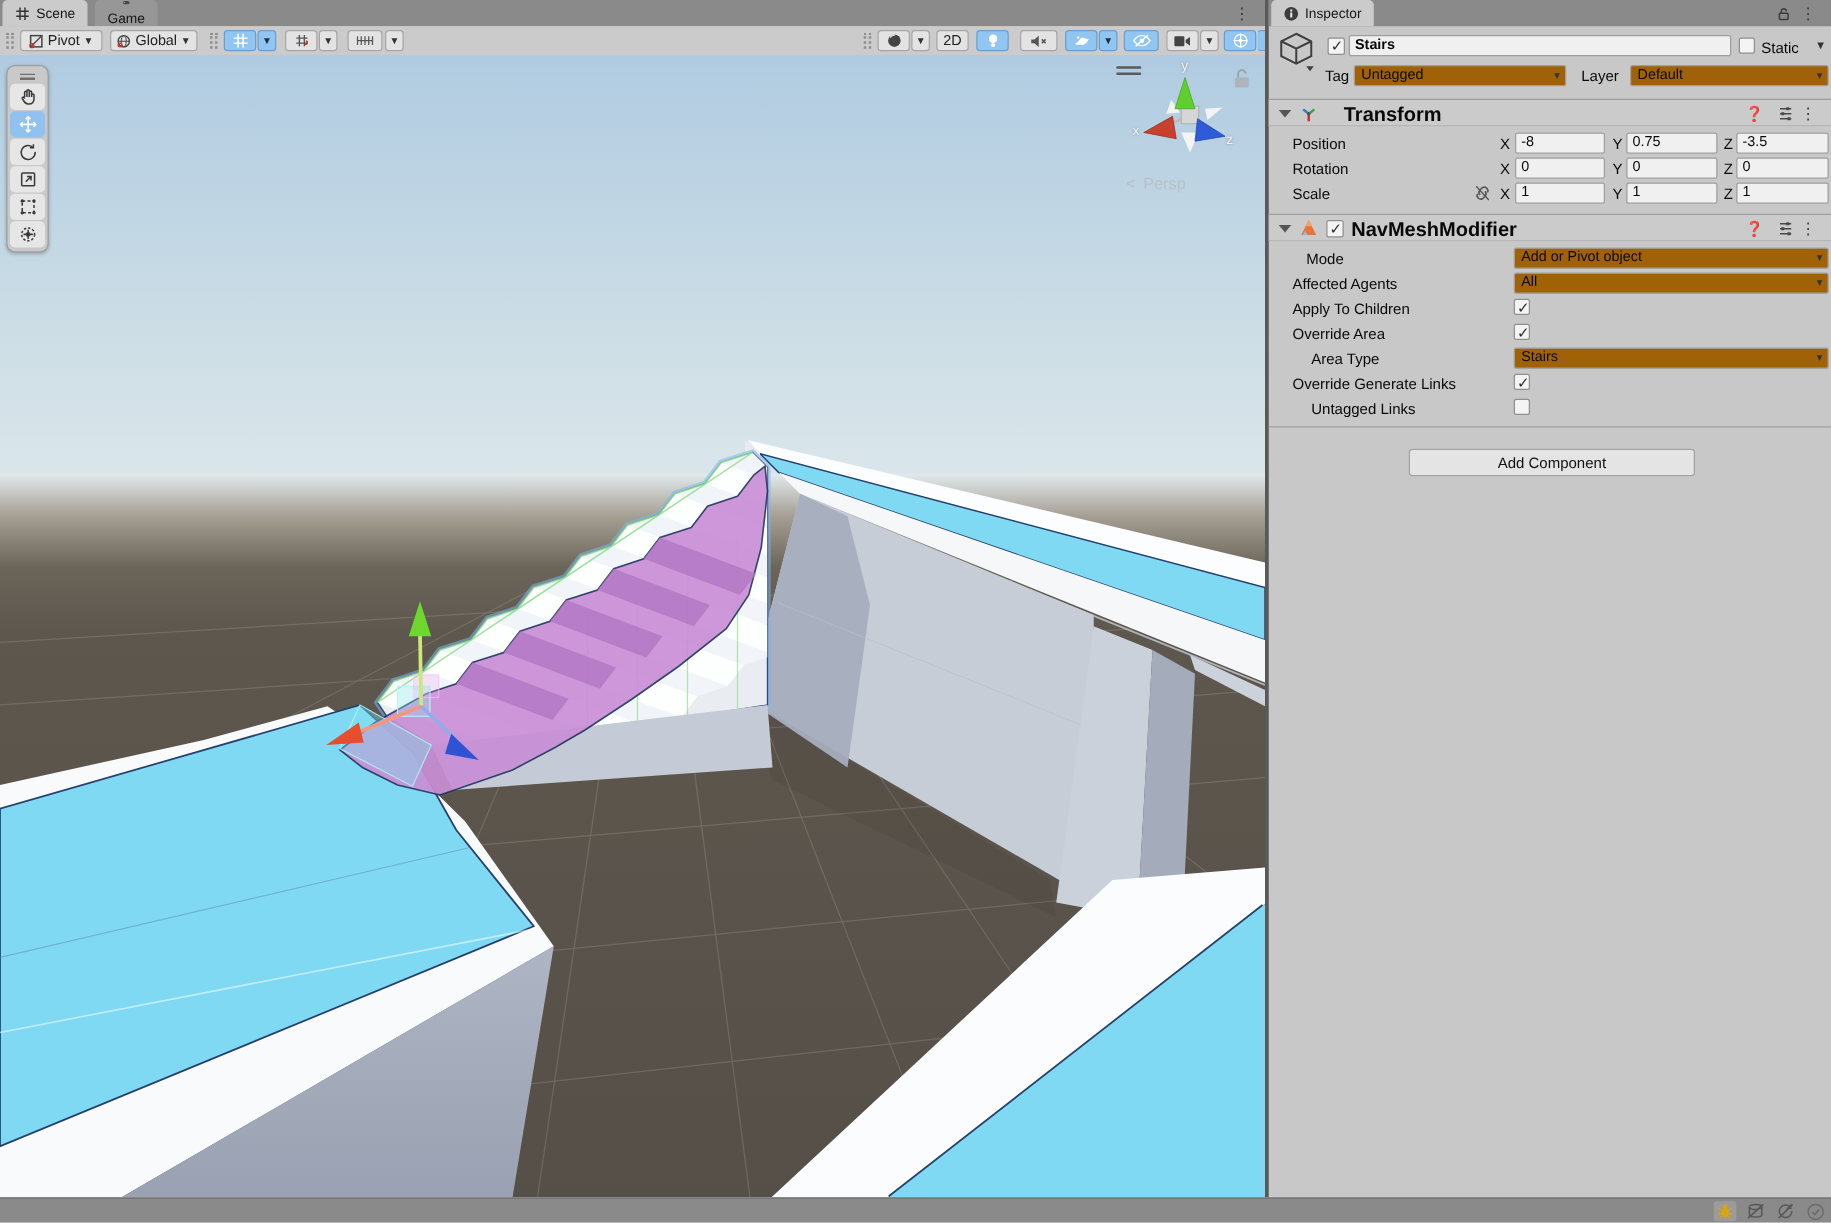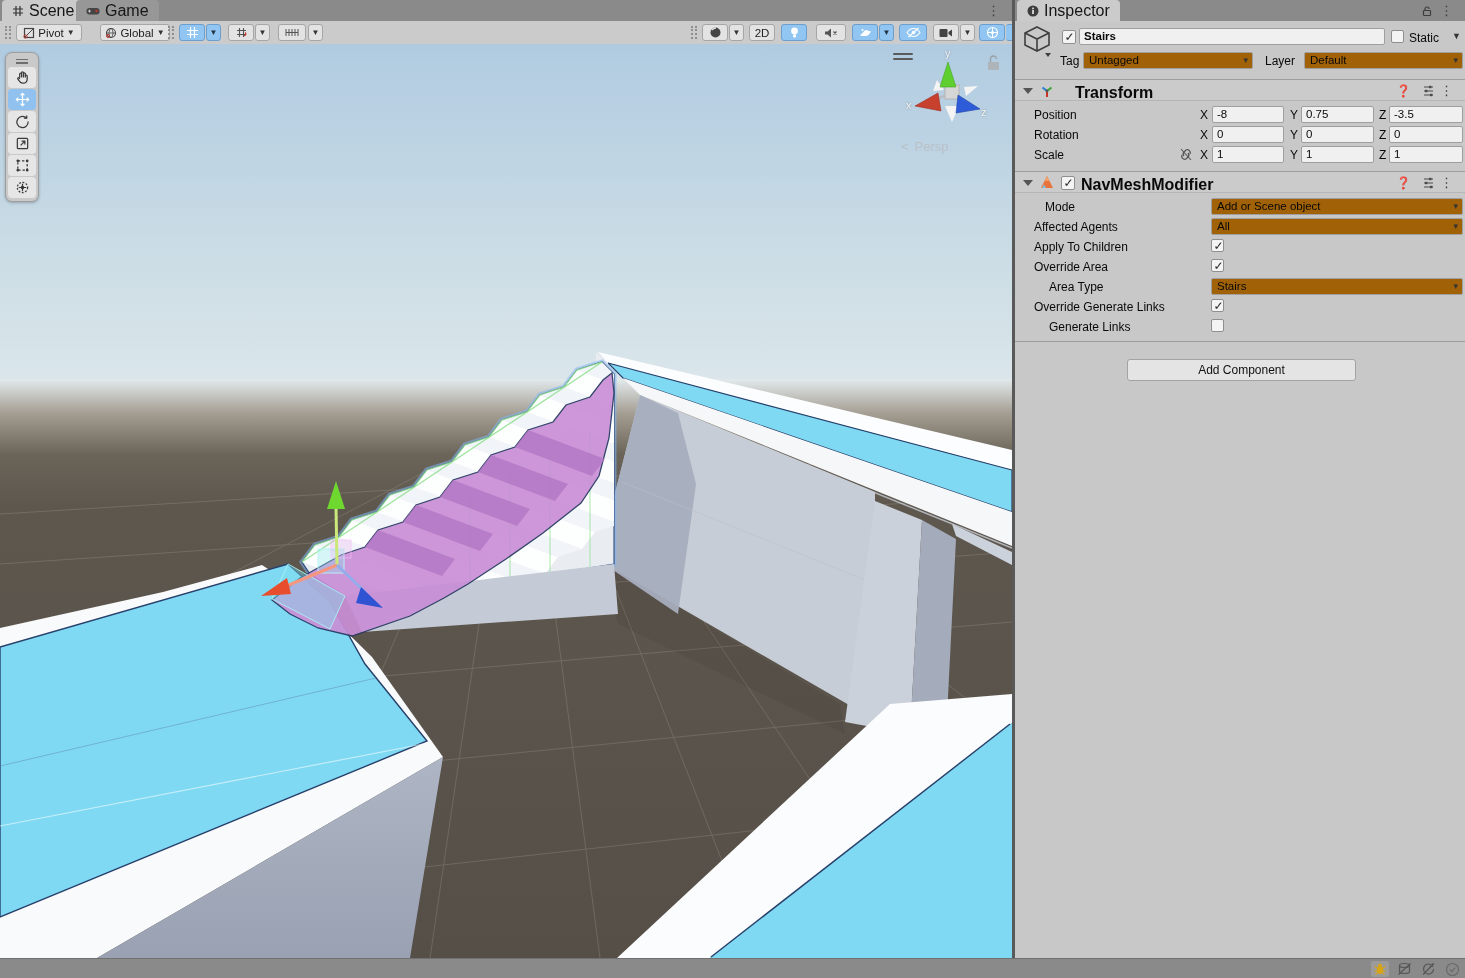--- a/index.html
+++ b/index.html
@@ -7,21 +7,21 @@
     font-family:"Liberation Sans", sans-serif; background:#c8c8c8;
     -webkit-font-smoothing:antialiased; }
   .window { position:relative; width:1465px; height:978px; }
 
   
   .abs { position:absolute; }
 
   
   .tabbar { position:absolute; left:0; top:0; height:21px; background:#8a8a8a; width:100%; }
   .tab { position:absolute; top:0; height:21px; display:flex; align-items:center; gap:5px;
-         padding:0 10px; font-size:16px; color:#161616;
+         padding:0 10px; font-size:11px; color:#161616;
          border-radius:4px 4px 0 0; }
   .tab.active { background:#cbcbcb; }
   .tab.inactive { background:#979797; }
   .kebab { color:#3c3c3c; font-size:13px; line-height:1; letter-spacing:0; }
 
   
   .scene-panel { position:absolute; left:0; top:0; width:1012px; height:958px; }
   .scene-toolbar { position:absolute; left:0; top:21px; width:1012px; height:36px; background:#cbcbcb;
                    border-bottom:1px solid #b2b2b2; }
   .tbtn { position:absolute; top:3px; height:17px; background:#e3e3e3; border:1px solid #a6a6a6;
@@ -90,21 +90,21 @@
 <div class="window">
 
   <div class="scene-panel">
     <div class="tabbar">
       <div class="tab active" style="left:2px;">
         <svg width="12" height="12" viewBox="0 0 12 12">
             <path d="M1 4h10M1 8h10M4 1v10M8 1v10" stroke="#333" stroke-width="1.2" fill="none"></path>
           </svg>
         <span>Scene</span>
       </div>
-      <div class="tab inactive" style="left:76px;">
+      <div class="tab inactive" style="left:76px;flex-direction:column;">
         <svg width="14" height="10" viewBox="0 0 14 10">
             <rect x="0.5" y="2" width="13" height="6.5" rx="3" fill="#444"></rect>
             <circle cx="10.5" cy="5" r="1.2" fill="#c0392b"></circle>
             <path d="M3.5 3.6v3M2 5.1h3" stroke="#ccc" stroke-width="0.9"></path>
           </svg>
         <span>Game</span>
       </div>
       <div class="abs kebab" style="right:12px; top:4px;">⋮</div>
     </div>
 
@@ -112,21 +112,21 @@
       <div class="grip" style="left:5px;"></div>
       <div class="tbtn" style="left:16px; width:66px;">
         <svg width="12" height="12" viewBox="0 0 12 12">
             <rect x="1.5" y="1.5" width="9" height="9" fill="none" stroke="#444" stroke-width="1.2"></rect>
             <path d="M2 10L10 2" stroke="#444" stroke-width="1"></path>
             <circle cx="2.5" cy="9.5" r="1.6" fill="none" stroke="#c0392b" stroke-width="1"></circle>
           </svg>
         <span>Pivot</span>
         <span class="cdown">▼</span>
       </div>
-      <div class="tbtn" style="left:100px; width:70px;justify-content:center;">
+      <div class="tbtn" style="left:88px; width:70px;justify-content:center;">
         <svg width="12" height="12" viewBox="0 0 12 12">
             <circle cx="6" cy="6" r="4.5" fill="none" stroke="#444" stroke-width="1.1"></circle>
             <ellipse cx="6" cy="6" rx="2" ry="4.5" fill="none" stroke="#444" stroke-width="0.8"></ellipse>
             <path d="M1.5 6h9" stroke="#444" stroke-width="0.8"></path>
             <circle cx="3" cy="9" r="1.5" fill="none" stroke="#c0392b" stroke-width="1"></circle>
           </svg>
         <span>Global</span>
         <span class="cdown">▼</span>
       </div>
       <div class="grip" style="left:168px;"></div>
@@ -511,38 +511,38 @@
       <svg class="abs" style="right:30px; top:5px;" width="13" height="12" viewBox="0 0 13 12">
           <path d="M2 2h9M2 6h9M2 10h9" stroke="#4a4a4a" stroke-width="1.2"></path>
           <rect x="7" y="0.8" width="2.4" height="2.4" fill="#4a4a4a"></rect>
           <rect x="3" y="4.8" width="2.4" height="2.4" fill="#4a4a4a"></rect>
           <rect x="8" y="8.8" width="2.4" height="2.4" fill="#4a4a4a"></rect>
         </svg>
       <span class="abs kebab" style="right:12px; top:4px;">⋮</span>
     </div>
 
     <span class="ins-row-lbl" style="left:30px; top:200px;">Mode</span>
-    <div class="dropdown" style="left:196px; top:198px; width:252px;">Add or Scene object</div>
+    <div class="dropdown" style="left:196px; top:198px; width:252px;">Add or Pivot object</div>
 
     <span class="ins-row-lbl" style="left:19px; top:220px;">Affected Agents</span>
     <div class="dropdown" style="left:196px; top:218px; width:252px;">All</div>
 
     <span class="ins-row-lbl" style="left:19px; top:240px;">Apply To Children</span>
     <div class="checkbox checked" style="left:196px; top:239px; width:13px; height:13px;"></div>
 
     <span class="ins-row-lbl" style="left:19px; top:260px;">Override Area</span>
     <div class="checkbox checked" style="left:196px; top:259px; width:13px; height:13px;"></div>
 
     <span class="ins-row-lbl" style="left:34px; top:280px;">Area Type</span>
     <div class="dropdown" style="left:196px; top:278px; width:252px;">Stairs</div>
 
     <span class="ins-row-lbl" style="left:19px; top:300px;">Override Generate Links</span>
     <div class="checkbox checked" style="left:196px; top:299px; width:13px; height:13px;"></div>
 
-    <span class="ins-row-lbl" style="left:34px; top:320px;">Generate Links</span>
+    <span class="ins-row-lbl" style="left:34px; top:320px;">Untagged Links</span>
     <div class="checkbox" style="left:196px; top:319px; width:13px; height:13px;"></div>
 
     <div class="abs" style="left:0; top:341px; width:100%; height:1px; background:#9e9e9e;"></div>
 
     <div class="btn-addcomp">Add Component</div>
   </div>
 
   <div class="statusbar">
     <div class="status-icons">
       <div class="sicon" style="background:#9b9b9b; border-radius:2px;">

